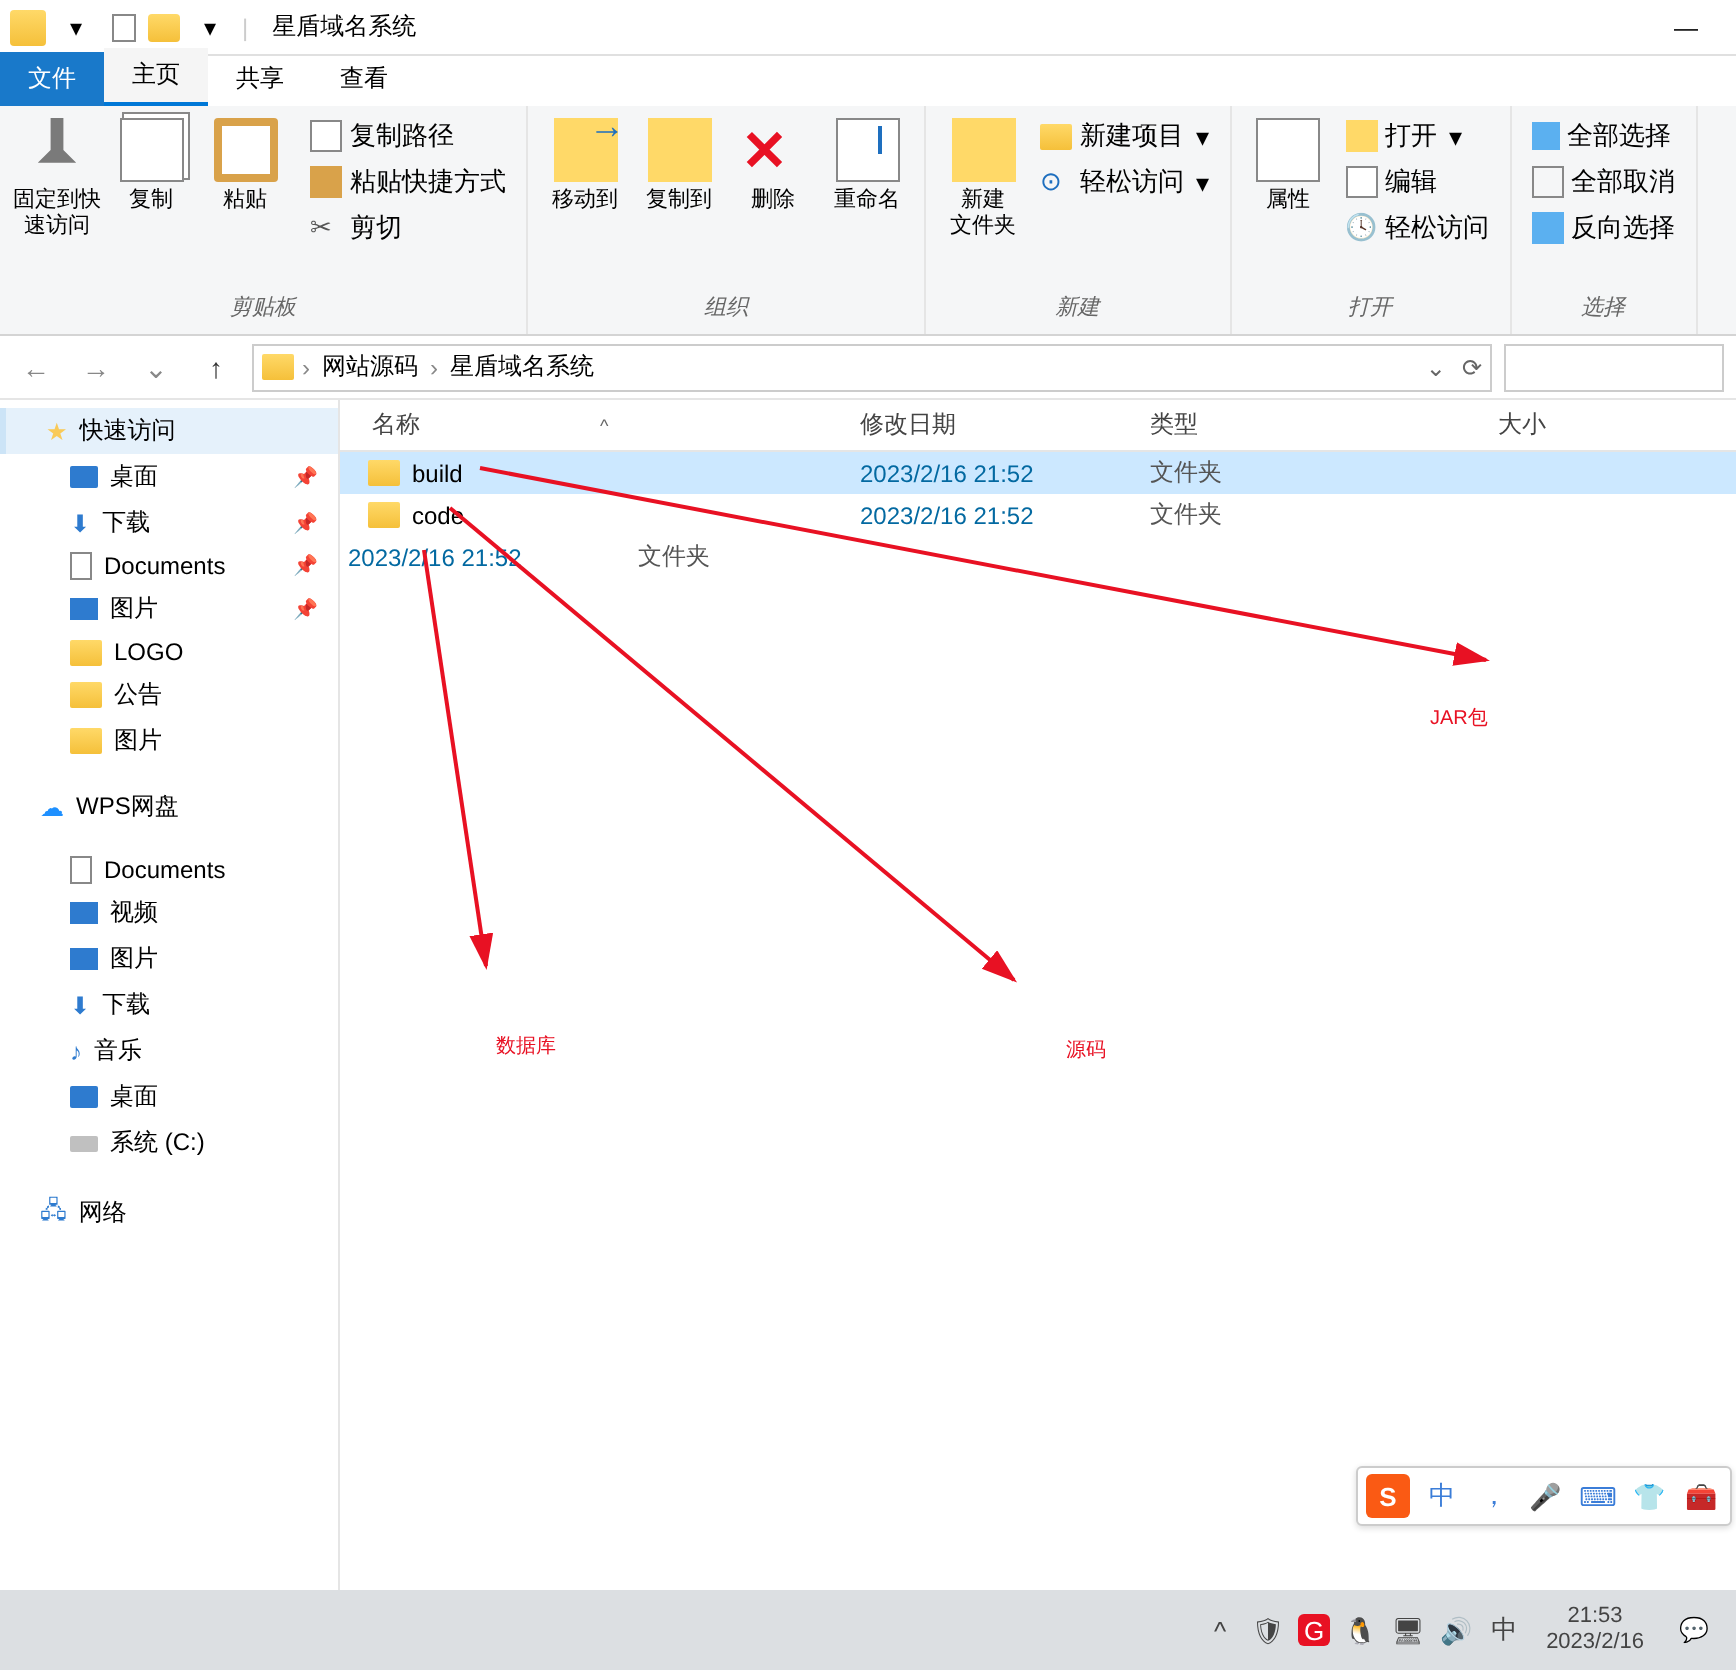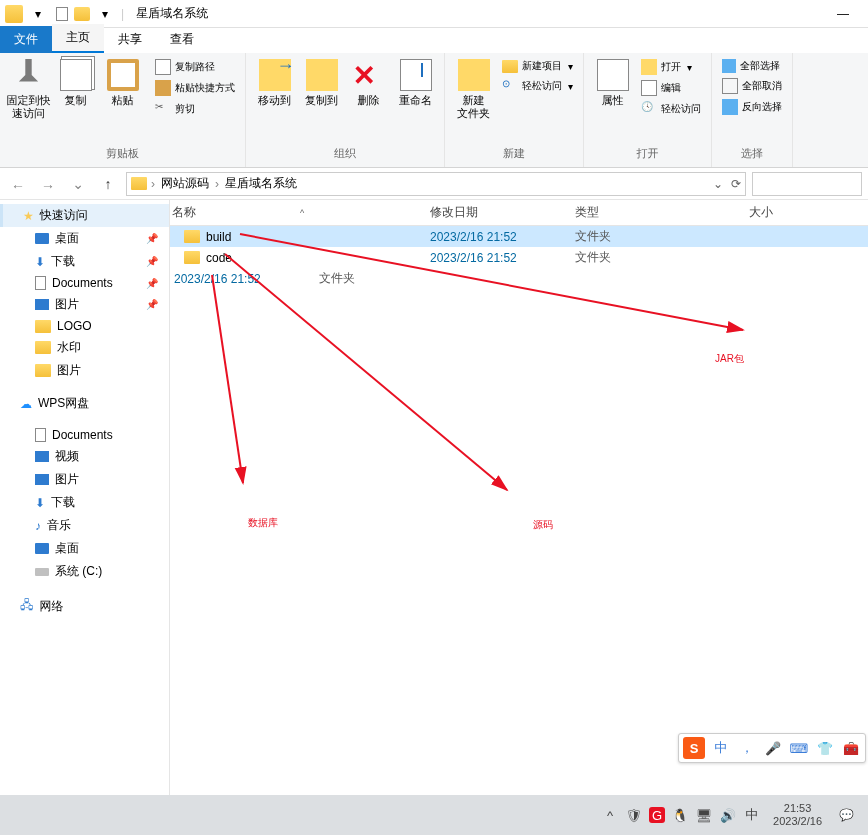--- a/index.html
+++ b/index.html
@@ -15,27 +15,27 @@
 
 
 .tabstrip { height: 25px; background: #fff; display: flex; align-items: flex-end; }
 .tab { padding: 5px 14px; font-size: 12px; cursor: pointer; }
 .tab.active { background: #f5f5f5; border-bottom: 2px solid #0078d7; }
 .tab.file { background: #1979ca; color: #fff; }
 
 
 .ribbon { height: 115px; background: #f5f6f7; display: flex; border-bottom: 1px solid #d4d4d4; }
 .ribbon-group { display: flex; flex-direction: column; justify-content: space-between; padding: 4px 6px; border-right: 1px solid #e5e5e5; }
-.ribbon-group-label { text-align: center; color: #666; font-size: 11px; padding: 2px 0; }
+.ribbon-group-label { text-align: center; color: #666; font-size: 11px; padding: 2px 0; font-style: italic; }
 .ribbon-buttons { display: flex; gap: 2px; flex: 1; align-items: flex-start; }
 .rbtn-large { display: flex; flex-direction: column; align-items: center; width: 45px; cursor: pointer; padding: 2px; }
 .rbtn-large .icon-lg { width: 32px; height: 32px; margin-bottom: 3px; }
 .rbtn-large span { font-size: 11px; text-align: center; line-height: 1.2; }
 .rbtn-col { display: flex; flex-direction: column; gap: 1px; }
-.rbtn-small { display: flex; align-items: center; cursor: pointer; padding: 2px 4px; font-size: 10px; gap: 4px; }
+.rbtn-small { display: flex; align-items: center; cursor: pointer; padding: 2px 4px; font-size: 13px; gap: 4px; }
 .icon-sm { width: 16px; height: 16px; display: inline-block; }
 
 
 .i-pin { background: #7a7a7a; clip-path: polygon(40% 0, 60% 0, 60% 50%, 80% 70%, 20% 70%, 40% 50%); }
 .i-copy { background: #fff; border: 1px solid #888; box-shadow: 2px -2px 0 #fff, 2px -2px 0 1px #888; width: 24px; height: 28px; }
 .i-paste { background: #d9a24a; width: 24px; height: 28px; border-radius: 2px; position: relative; }
 .i-paste::after { content: ""; position: absolute; inset: 4px; background: #fff; }
 .i-cut { color: #555; }
 .i-move { background: #ffd968; width: 28px; height: 22px; position: relative; }
 .i-move::after { content: "→"; position: absolute; right: -4px; top: -6px; color: #1e6fbf; font-size: 18px; font-weight: bold; }
@@ -73,21 +73,21 @@
 .i-pic { background: #2e7bcf; width: 14px; height: 11px; }
 .i-cloud { color: #1e90ff; }
 .i-3d { background: #2aa0d0; width: 14px; height: 14px; border-radius: 2px; }
 .i-video { background: #2e7bcf; width: 14px; height: 11px; }
 .i-music { color: #2e7bcf; }
 .i-drive { background: #c0c0c0; width: 14px; height: 8px; border-radius: 1px; }
 .i-network { color: #2e7bcf; }
 
 .filepane { flex: 1; position: relative; }
 .colheader { display: flex; height: 26px; border-bottom: 1px solid #e5e5e5; align-items: center; color: #444; }
-.col-name { width: 260px; padding-left: 2px; position: relative; }
+.col-name { width: 260px; padding-left: 16px; position: relative; }
 .col-date { width: 145px; }
 .col-type { width: 118px; }
 .col-size { width: 80px; text-align: right; }
 .sort-arrow { position: absolute; left: 130px; top: 4px; color: #666; font-size: 9px; }
 .filerow { display: flex; height: 21px; align-items: center; cursor: pointer; padding-left: 4px; }
 .filerow.selected { background: #cce8ff; }
 .filerow .fname { width: 256px; display: flex; align-items: center; gap: 6px; padding-left: 10px; }
 .filerow .fdate { width: 145px; color: #0369a1; }
 .filerow .ftype { width: 118px; color: #555; }
 
@@ -304,21 +304,21 @@
         <span class="i-pic"></span>
         <span>图片</span>
         <span class="pin-icon">📌</span>
       </div>
     <div class="sitem l2">
         <span class="i-folder-sm"></span>
         <span>LOGO</span>
       </div>
     <div class="sitem l2">
         <span class="i-folder-sm"></span>
-        <span>水印</span>
+        <span>公告</span>
       </div>
     <div class="sitem l2">
         <span class="i-folder-sm"></span>
         <span>图片</span>
       </div>
     <div style="height:10px;"></div>
     <div class="sitem header">
         <span class="i-cloud">☁</span>
         <span>WPS网盘</span>
       </div>

